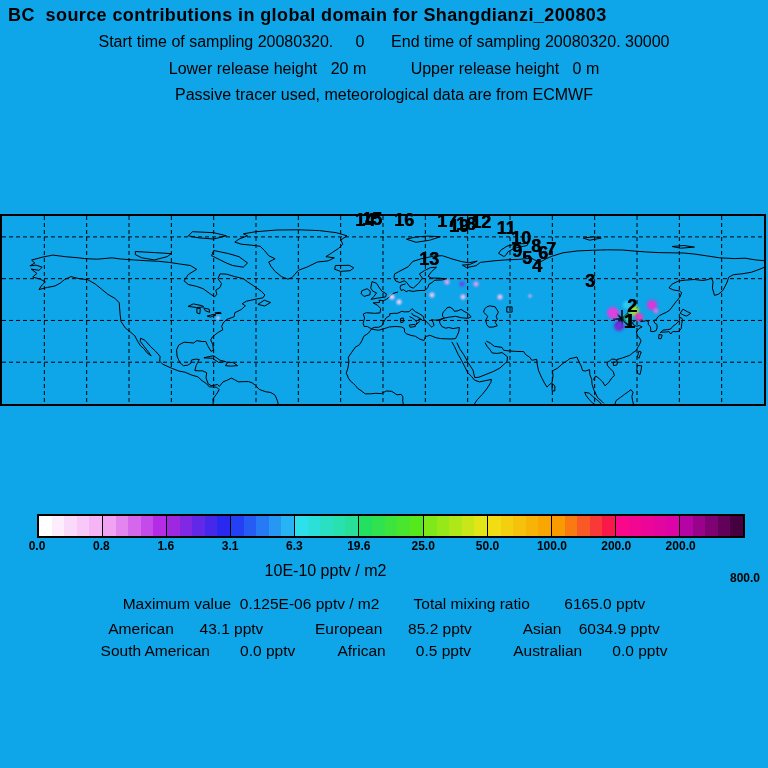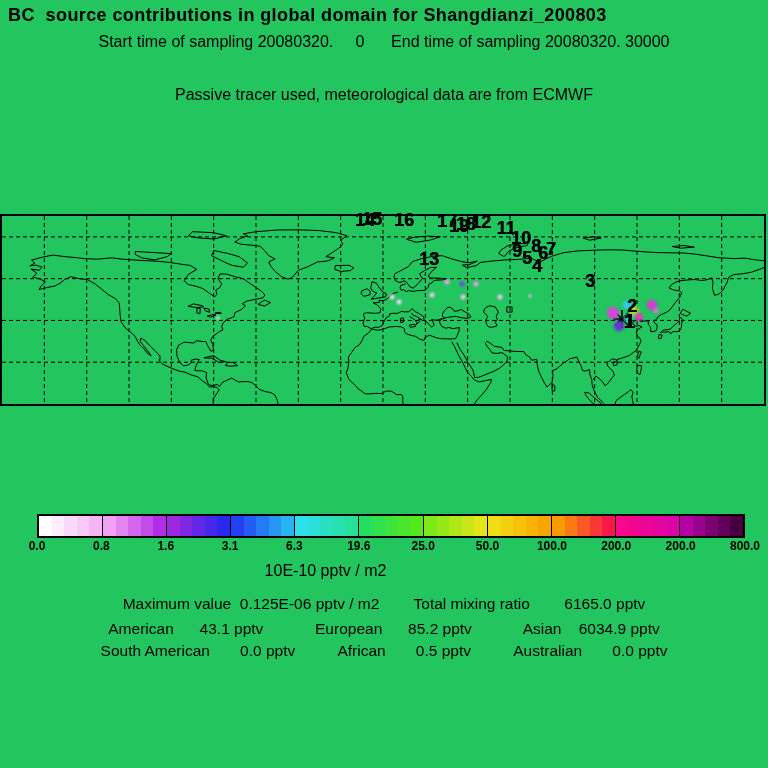--- a/index.html
+++ b/index.html
@@ -1,16 +1,16 @@
 <!DOCTYPE html>
 <html><head>
 <meta charset="utf-8">
 <style>
   html,body{margin:0;padding:0;background:#fff;}
-  .stage{position:relative;width:768px;height:768px;background:#22c55e;overflow:hidden;
+  .stage{position:relative;width:768px;height:768px;background:#0ea5e9;overflow:hidden;
          font-family:"Liberation Sans",sans-serif;color:#000;}
   .title{position:absolute;left:8px;top:5px;font-size:18px;font-weight:bold;letter-spacing:.4px;white-space:pre;}
   .hline{position:absolute;left:0;width:768px;text-align:center;font-size:16px;white-space:pre;}
   .h2{top:33px}.h3{top:60px}.h4{top:86px}
   .map-panel{position:absolute;left:0px;top:214px;width:766px;height:192px;border:2px solid #000;box-sizing:border-box;}
   .map-panel svg{display:block;}
   .mapnum{position:absolute;transform:translate(-50%,-50%);font-size:18px;font-weight:bold;
           text-shadow:.6px 0 0 #000;line-height:1;z-index:5;}
   .blob{position:absolute;transform:translate(-50%,-50%);border-radius:50%;filter:blur(.8px);z-index:3;}
   .cbar{position:absolute;left:37px;top:514px;width:708px;height:24px;border:2px solid #000;box-sizing:border-box;display:flex;}
@@ -21,20 +21,21 @@
   .units{position:absolute;left:0;top:562px;width:651px;text-align:center;font-size:16px;white-space:pre;}
   .sline{position:absolute;left:0;width:768px;text-align:center;font-size:15.5px;white-space:pre;}
   .s1{top:595px}.s2{top:620px}.s3{top:642px}
 </style>
 </head>
 <body>
 
 <div class="stage">
   <div class="title">BC  source contributions in global domain for Shangdianzi_200803</div>
   <div class="hline h2">Start time of sampling 20080320.     0      End time of sampling 20080320. 30000</div>
+  <div class="hline h3">Lower release height   20 m          Upper release height   0 m</div>
   <div class="hline h4">Passive tracer used, meteorological data are from ECMWF</div>
 
   <div class="map-panel">
     <svg id="mapsvg" width="762" height="188">
         <g>
           <line x1="42.333333333333336" y1="0" x2="42.333333333333336" y2="188" stroke="#000" stroke-width="1" stroke-dasharray="4 3"></line>
           <line x1="84.66666666666667" y1="0" x2="84.66666666666667" y2="188" stroke="#000" stroke-width="1" stroke-dasharray="4 3"></line>
           <line x1="127" y1="0" x2="127" y2="188" stroke="#000" stroke-width="1" stroke-dasharray="4 3"></line>
           <line x1="169.33333333333334" y1="0" x2="169.33333333333334" y2="188" stroke="#000" stroke-width="1" stroke-dasharray="4 3"></line>
           <line x1="211.66666666666666" y1="0" x2="211.66666666666666" y2="188" stroke="#000" stroke-width="1" stroke-dasharray="4 3"></line>
@@ -129,21 +130,21 @@
       <span style="left: 101.364px;">0.8</span>
       <span style="left: 165.727px;">1.6</span>
       <span style="left: 230.091px;">3.1</span>
       <span style="left: 294.455px;">6.3</span>
       <span style="left: 358.818px;">19.6</span>
       <span style="left: 423.182px;">25.0</span>
       <span style="left: 487.545px;">50.0</span>
       <span style="left: 551.909px;">100.0</span>
       <span style="left: 616.273px;">200.0</span>
       <span style="left: 680.636px;">200.0</span>
-      <span style="left: 745px;">800.0</span>
+      <span style="left: 745px; margin-top: 32px;">800.0</span>
     </div>
   <div class="units">10E-10 pptv / m2</div>
 
   <div class="sline s1">Maximum value  0.125E-06 pptv / m2        Total mixing ratio        6165.0 pptv</div>
   <div class="sline s2">American      43.1 pptv            European      85.2 pptv            Asian    6034.9 pptv</div>
   <div class="sline s3">South American       0.0 pptv          African       0.5 pptv          Australian       0.0 pptv</div>
 <div class="mapnum" style="left: 365px; top: 220px;">14</div>
     <div class="mapnum" style="left: 372px; top: 219px;">15</div>
     <div class="mapnum" style="left: 404px; top: 220px;">16</div>
     <div class="mapnum" style="left: 429px; top: 221px; margin-top: 38px;">13</div>

